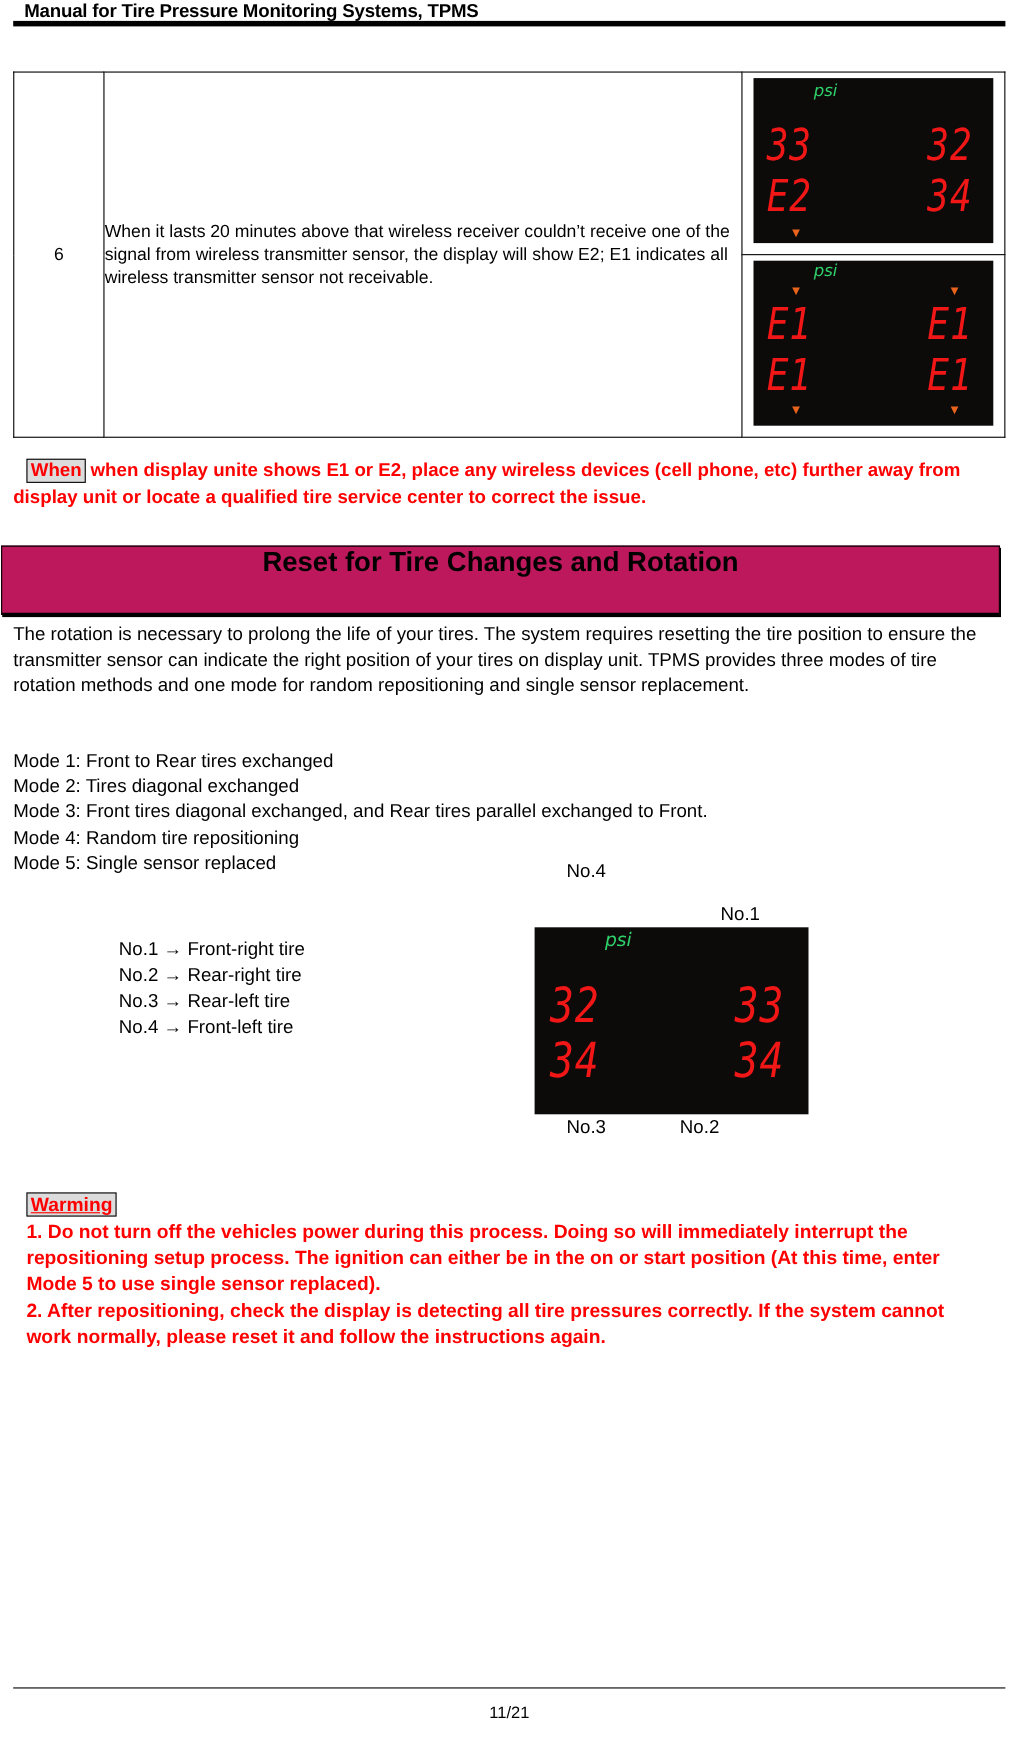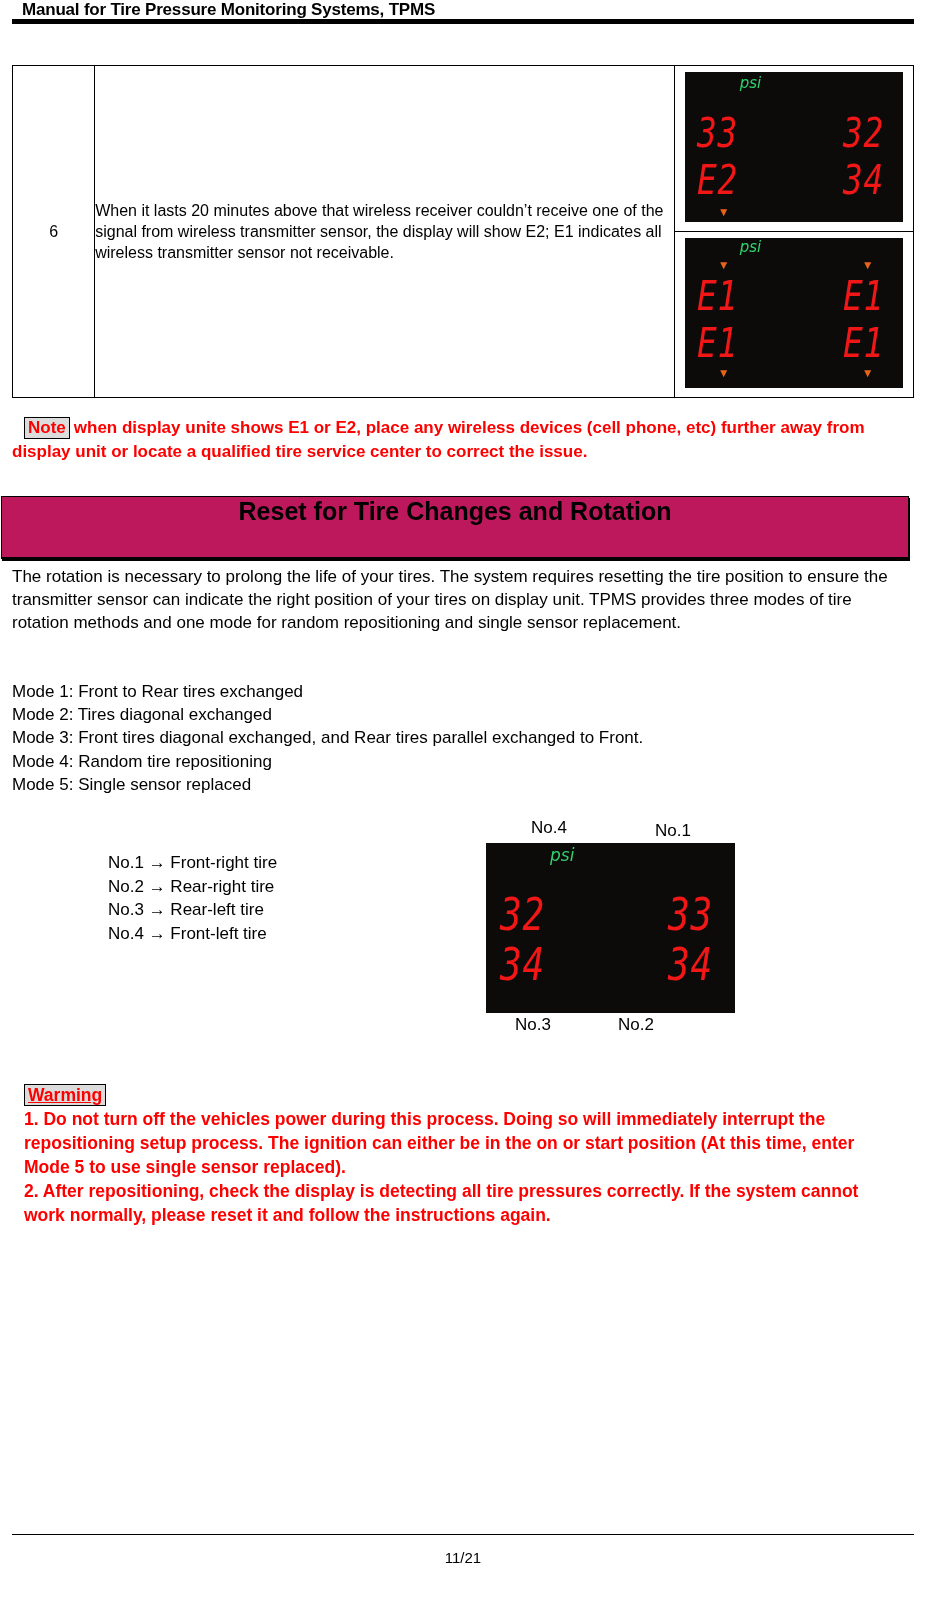--- a/index.html
+++ b/index.html
@@ -65,21 +65,21 @@
         <span class="seg" style="left:158px;top:82px;font-size:40px;">E1</span>
         <span class="ant" style="left:33px;top:128px;">▼</span>
         <span class="ant" style="left:177px;top:128px;">▼</span>
       </div>
     </td>
   </tr>
 </tbody>
   </table>
 
 <div class="abs note">
-  <span class="tag">Note</span><span>when display unite shows E1 or E2, place any wireless devices (cell phone, etc) further away from display unit or locate a qualified tire service center to correct the issue.</span>
+  <span class="tag">When</span><span>when display unite shows E1 or E2, place any wireless devices (cell phone, etc) further away from display unit or locate a qualified tire service center to correct the issue.</span>
 </div>
 
 <div class="abs banner">
   <div class="banner-title" style="top:0px;">Reset for Tire Changes and Rotation</div>
 </div>
 
 <div class="abs para">The rotation is necessary to prolong the life of your tires.  The system requires resetting the tire position to ensure the transmitter sensor can indicate the right position of your tires on display unit.  TPMS provides three modes of tire rotation methods and one mode for random repositioning and single sensor replacement.</div>
 
 <div class="abs modes">
   <div>Mode 1: Front to Rear tires exchanged</div>
@@ -89,21 +89,21 @@
   <div>Mode 5: Single sensor replaced</div>
 </div>
 
 <div class="abs legend">
   <div>No.1 → Front-right tire</div>
   <div>No.2 → Rear-right tire</div>
   <div>No.3 → Rear-left tire</div>
   <div>No.4 → Front-left tire</div>
 </div>
 
-<span class="abs poslbl" style="left:515px;top:818px;margin-left:16px;">No.4</span>
+<span class="abs poslbl" style="left:515px;top:782px;">No.4</span>
 <span class="abs poslbl" style="left:655px;top:821px;">No.1</span>
 <div class="abs lcd" style="left:486px;top:843px;width:249px;height:170px;">
   <span class="psi" style="left:64px;top:2px;font-size:17px;">psi</span>
   <span class="seg" style="left:14px;top:46px;font-size:44px;">32</span>
   <span class="seg" style="left:182px;top:46px;font-size:44px;">33</span>
   <span class="seg" style="left:14px;top:96px;font-size:44px;">34</span>
   <span class="seg" style="left:182px;top:96px;font-size:44px;">34</span>
 </div>
 <span class="abs poslbl" style="left:515px;top:1015px;">No.3</span>
 <span class="abs poslbl" style="left:618px;top:1015px;">No.2</span>

